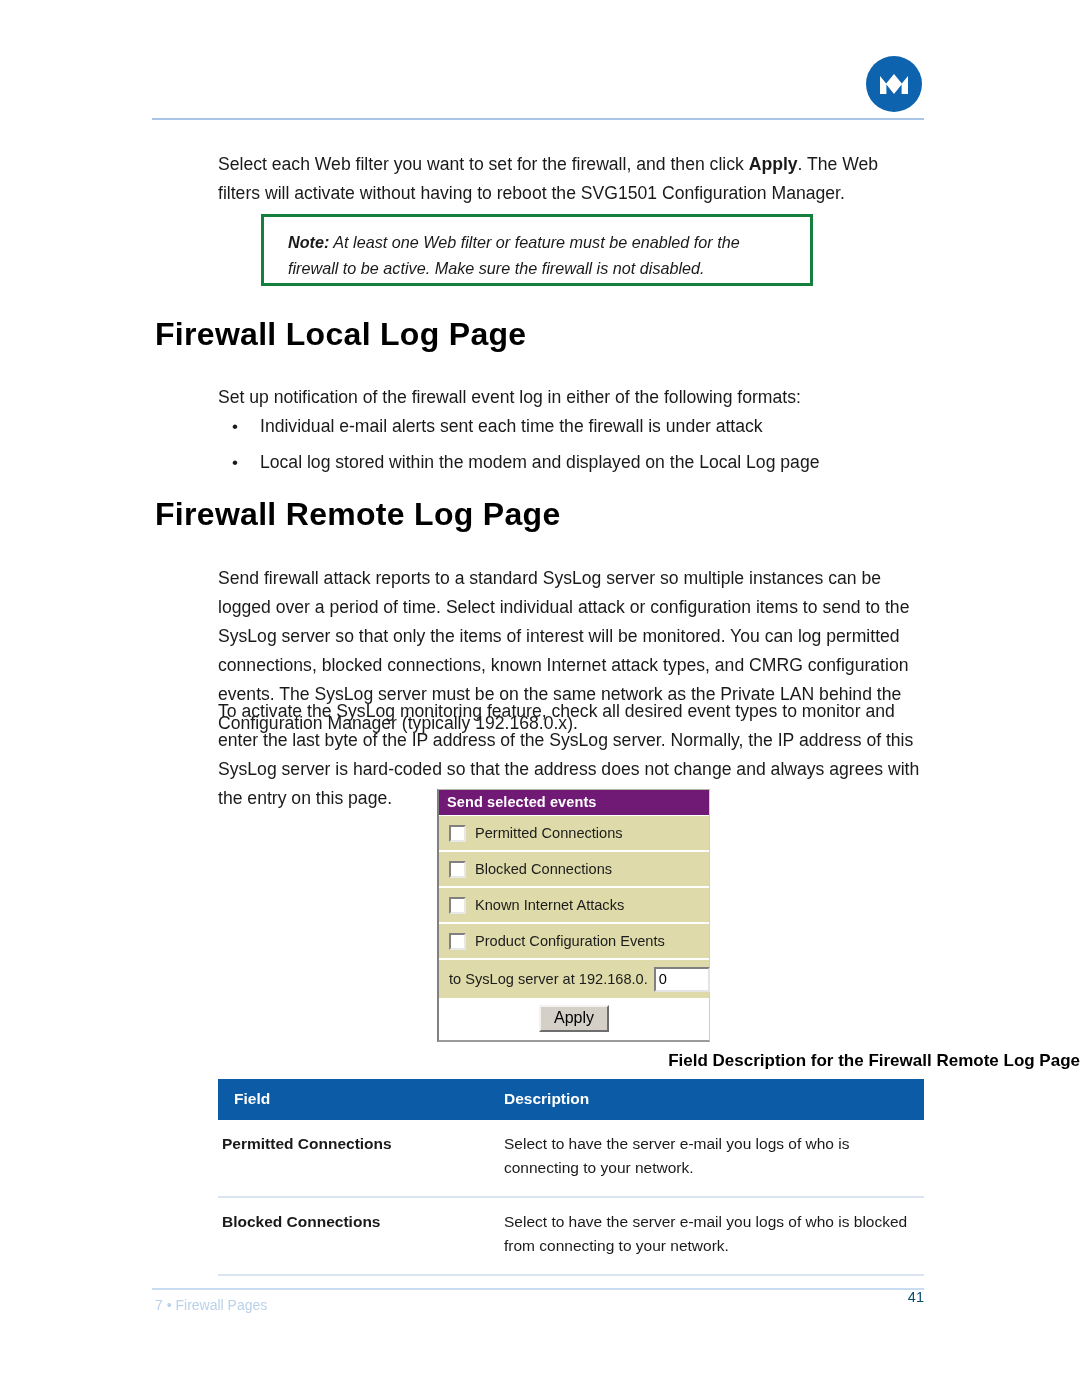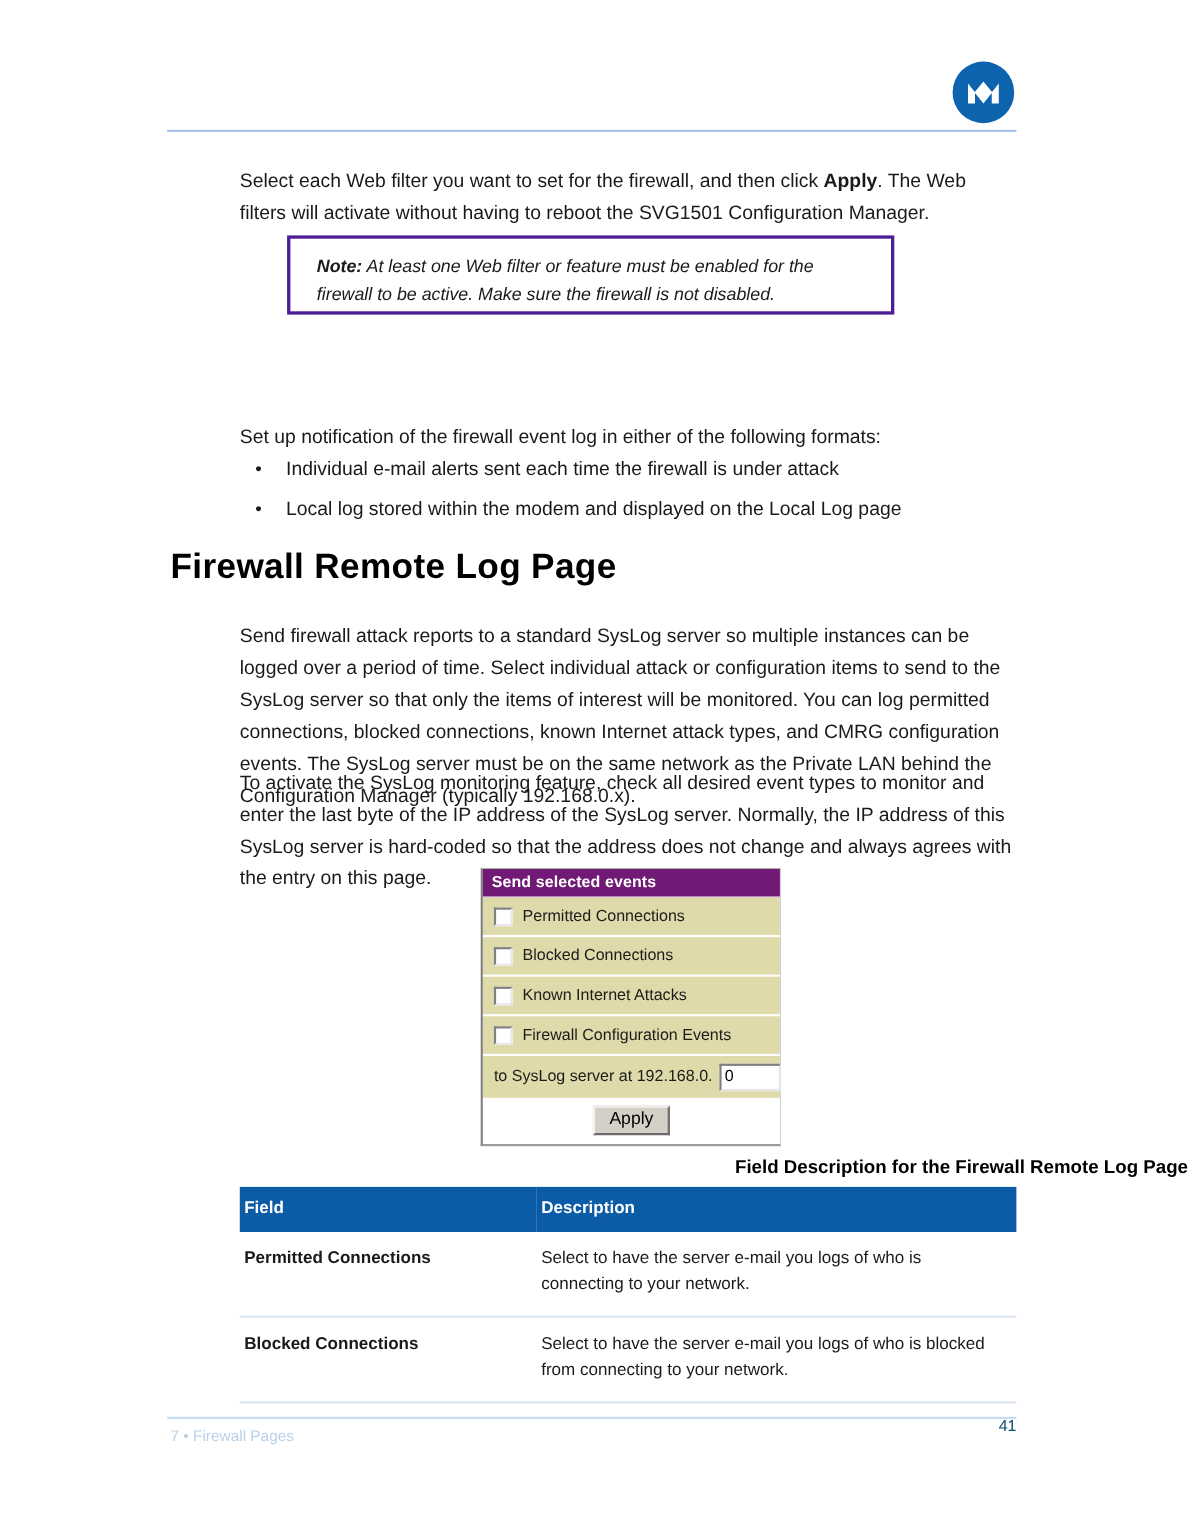--- a/index.html
+++ b/index.html
@@ -66,21 +66,21 @@
     width: 706px;
   }
 
   
   .note-box {
     position: absolute;
     top: 214px;
     left: 261px;
     width: 552px;
     height: 72px;
-    border: 3px solid #4c1d95;
+    border: 3px solid #15803d;
     box-sizing: border-box;
     padding: 12px 18px 0 24px;
   }
   .note-box .note-text {
     font-size: 16.2px;
     line-height: 26px;
     font-style: italic;
     color: #1a1a1a;
   }
   .note-box .note-label {
@@ -243,21 +243,21 @@
   }
   .field-table thead th {
     background: #0c5ba6;
     color: #ffffff;
     font-size: 15.5px;
     font-weight: bold;
     text-align: left;
     padding: 11px 0 12px 0;
     border: none;
   }
-  .field-table thead th.col-field { padding-left: 4px; width: 266px; margin-left: 16px; }
+  .field-table thead th.col-field { padding-left: 16px; width: 266px; margin-left: 16px; }
   .field-table thead th.col-desc { padding-left: 4px; }
   .field-table tbody td {
     vertical-align: top;
     font-size: 15.5px;
     line-height: 24px;
     color: #1a1a1a;
     padding: 12px 0 16px 0;
     border-bottom: 2px solid #dbe5f2;
   }
   .field-table tbody td.col-field {
@@ -307,20 +307,21 @@
     </div>
   </div>
   <div class="header-rule"></div>
 
   <div class="body-text" id="intro-para"><span>Select  each Web filter you want to set for the firewall, and then click </span><b>Apply</b><span>. The Web filters will activate without having to reboot the SVG1501 Configuration Manager.</span></div>
 
   <div class="note-box">
     <div class="note-text"><span class="note-label">Note:</span><span> At least one Web filter or feature must be enabled for the firewall to be active. Make sure the firewall is not disabled.</span></div>
   </div>
 
+  <h1 class="section-heading" id="heading-local">Firewall Local Log Page</h1>
 
   <div class="body-text" id="local-intro">Set up notification of the firewall event log in either of the following formats:</div>
 
   <ul class="bullet-list">
     <li><span class="dot">•</span><span>Individual e-mail alerts sent each time the firewall is under attack</span></li>
     <li><span class="dot">•</span><span>Local log stored within the modem and displayed on the Local Log page</span></li>
   </ul>
 
   <h1 class="section-heading" id="heading-remote">Firewall Remote Log Page</h1>
 
@@ -341,21 +342,21 @@
       <span>Blocked Connections</span>
     </div>
 
     <div class="widget-row">
       <span class="wincheck"></span>
       <span>Known Internet Attacks</span>
     </div>
 
     <div class="widget-row">
       <span class="wincheck"></span>
-      <span>Firewall Configuration Events</span>
+      <span>Product Configuration Events</span>
     </div>
 
     <div class="widget-row ip-row">
       <span class="ip-label">to SysLog server at 192.168.0.</span>
       <input class="ip-input" type="text" value="0" style="">
     </div>
 
     <div class="widget-footer">
       <span class="apply-btn">Apply</span>
     </div>

